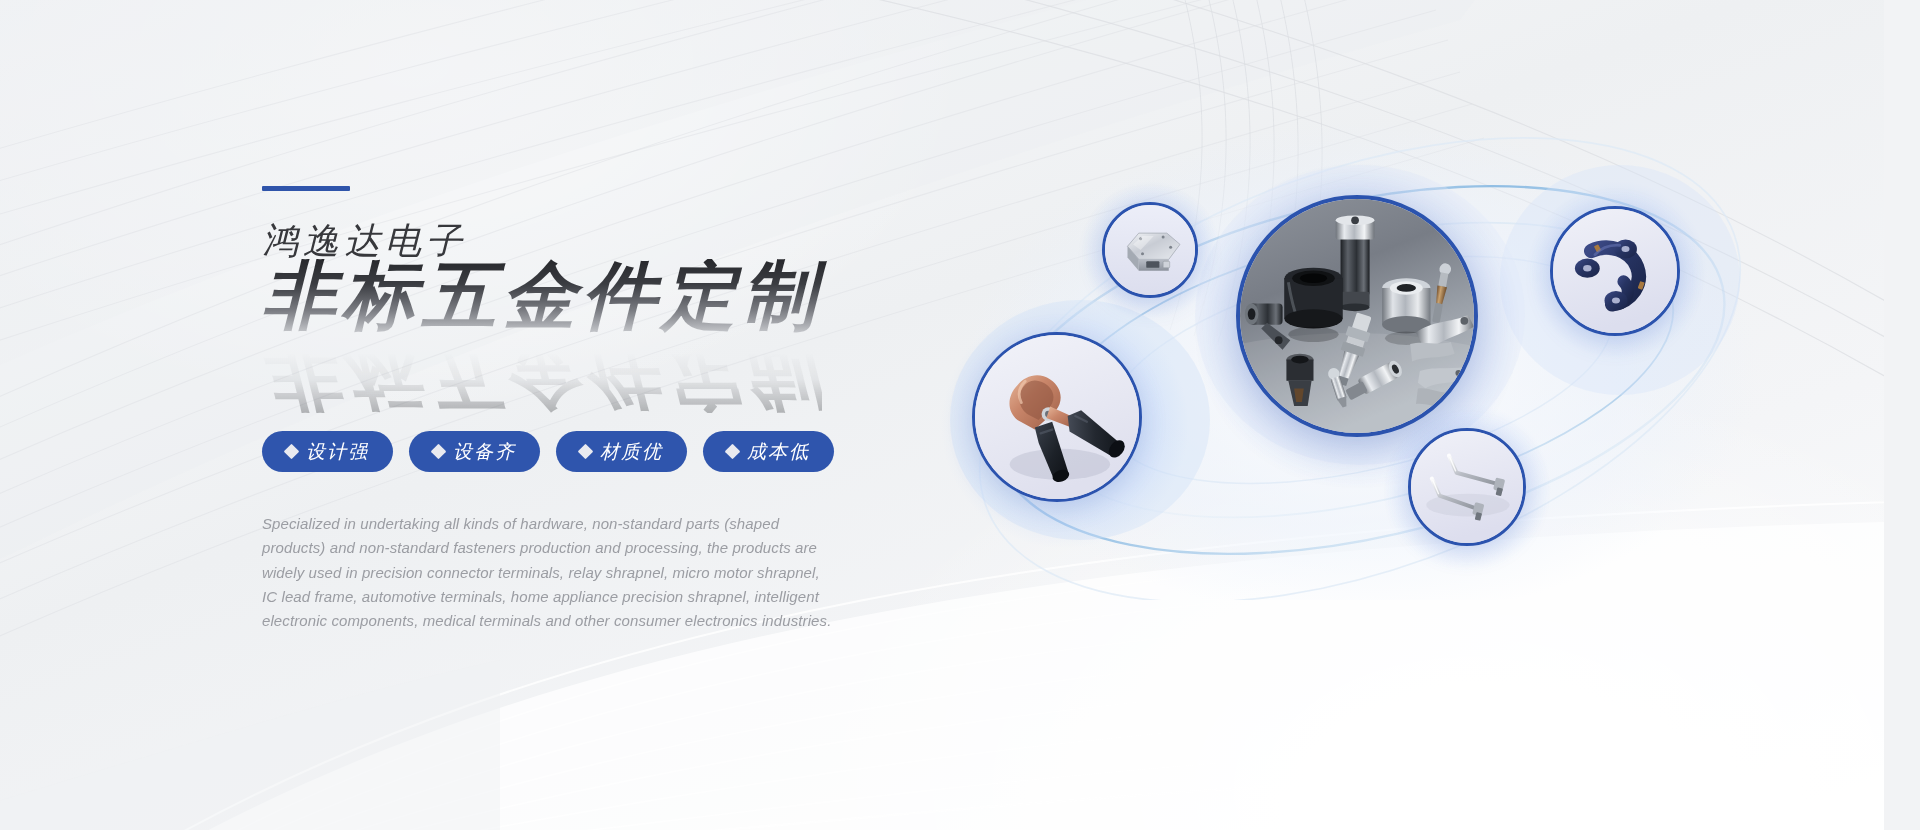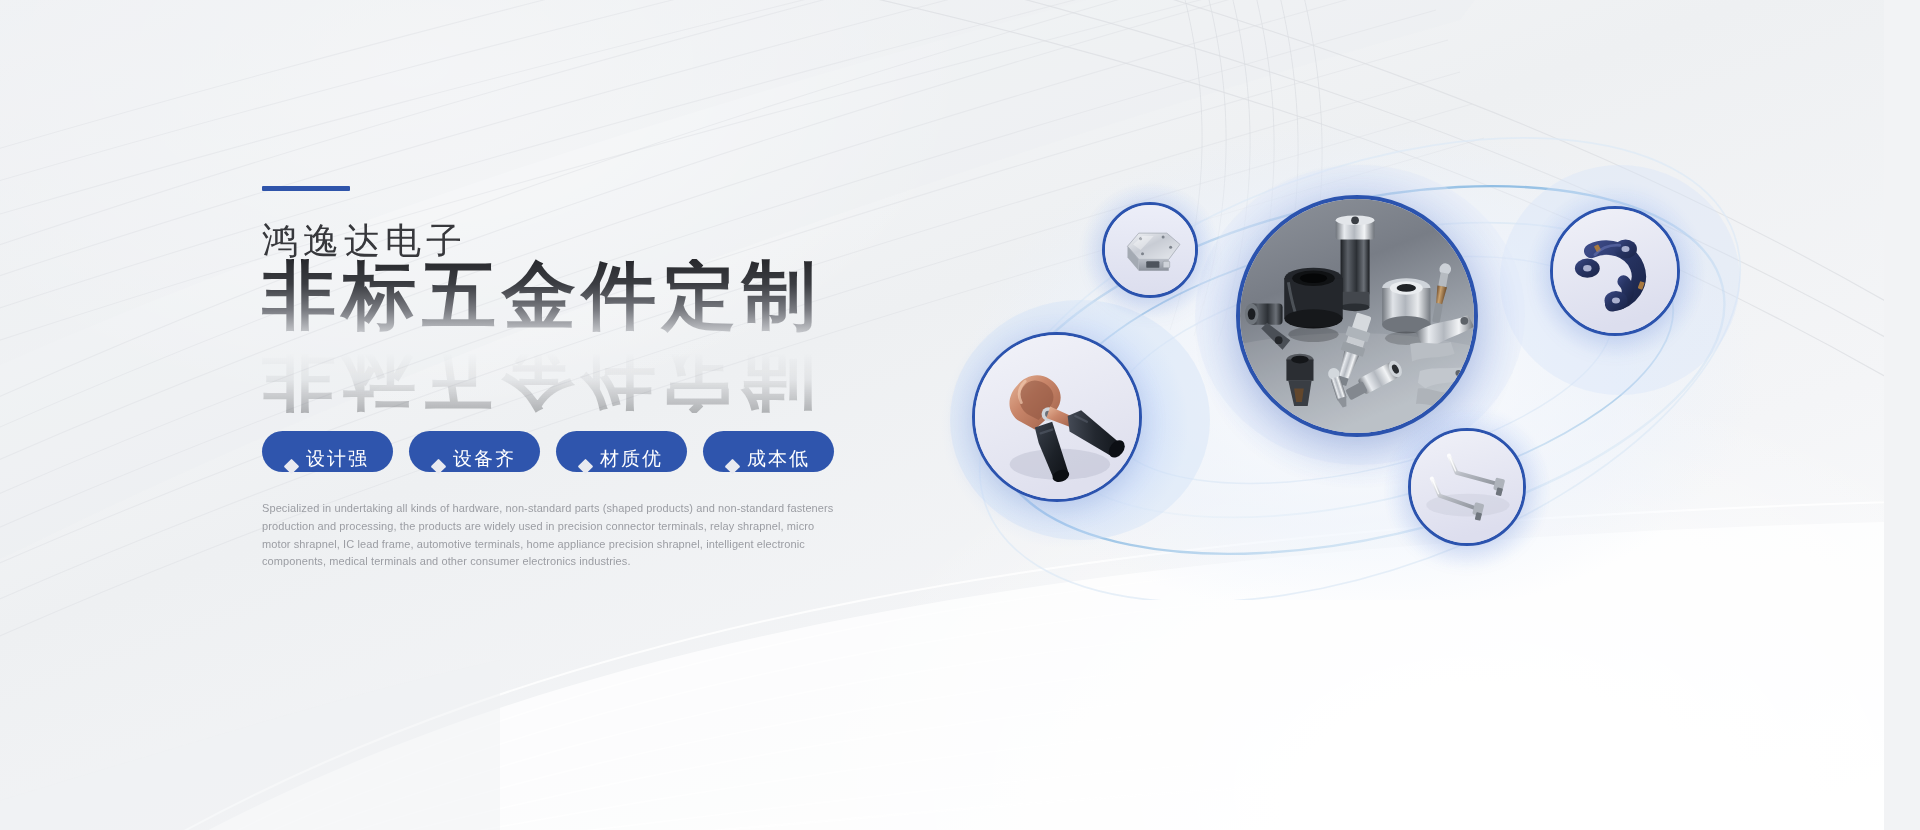--- a/index.html
+++ b/index.html
@@ -12,20 +12,21 @@
 
   
   .banner {
     position:absolute; inset:0;
     width:1884px; height:830px;
     overflow:hidden;
     background:
       radial-gradient(ellipse 900px 560px at 22% 8%, #ffffff 0%, rgba(255,255,255,0) 62%),
       radial-gradient(ellipse 1100px 700px at 78% 95%, #ffffff 0%, rgba(255,255,255,0) 60%),
       linear-gradient(160deg,#fafbfc 0%,#eef0f2 42%,#f4f5f7 70%,#fdfdfe 100%);
+    font-style: italic;
   }
   .bg-svg { position:absolute; inset:0; width:1920px; height:830px; }
 
   
   .copy { position:absolute; left:262px; top:186px; width:620px; }
 
   .accent-bar {
     width:88px; height:5px; background:#2f54aa; border-radius:1px;
   }
 
@@ -51,39 +52,39 @@
     background:linear-gradient(180deg,rgba(30,32,36,0.30) 0%,rgba(120,122,128,0.10) 45%,rgba(200,202,206,0.0) 80%);
     -webkit-background-clip:text; background-clip:text;
     color:transparent; -webkit-text-fill-color:transparent;
     white-space:nowrap;
     pointer-events:none;
   }
 
   
   .pills { display:flex; gap:16px; margin-top:24px; }
   .pill {
-    display:flex; align-items:flex-end; gap:9px;
+    display:flex; align-items:center; gap:9px;
     background:#2f55ad; color:#ffffff;
     border-radius:22px;
     padding:0 24px; height:41px;
     font-size:19px; letter-spacing:2px;
     white-space:nowrap;
     cursor:pointer;
   }
   .pill .dia {
     width:11px; height:11px; background:#e9eaf0;
     transform:rotate(45deg); flex:0 0 auto;
     border-radius:1px;
   }
 
   
   .blurb {
-    margin-top:28px;
+    margin-top:40px;
     width:572px;
-    font-size:11px; line-height:1.62; color:#9b9da3;
+    font-size:15px; line-height:1.62; color:#9b9da3;
     letter-spacing:0.1px;
   }
 
   
   .visual { position:absolute; left:930px; top:120px; width:860px; height:480px; }
   .visual svg { position:absolute; inset:0; }
 
   .node {
     position:absolute;
     border-radius:50%;

